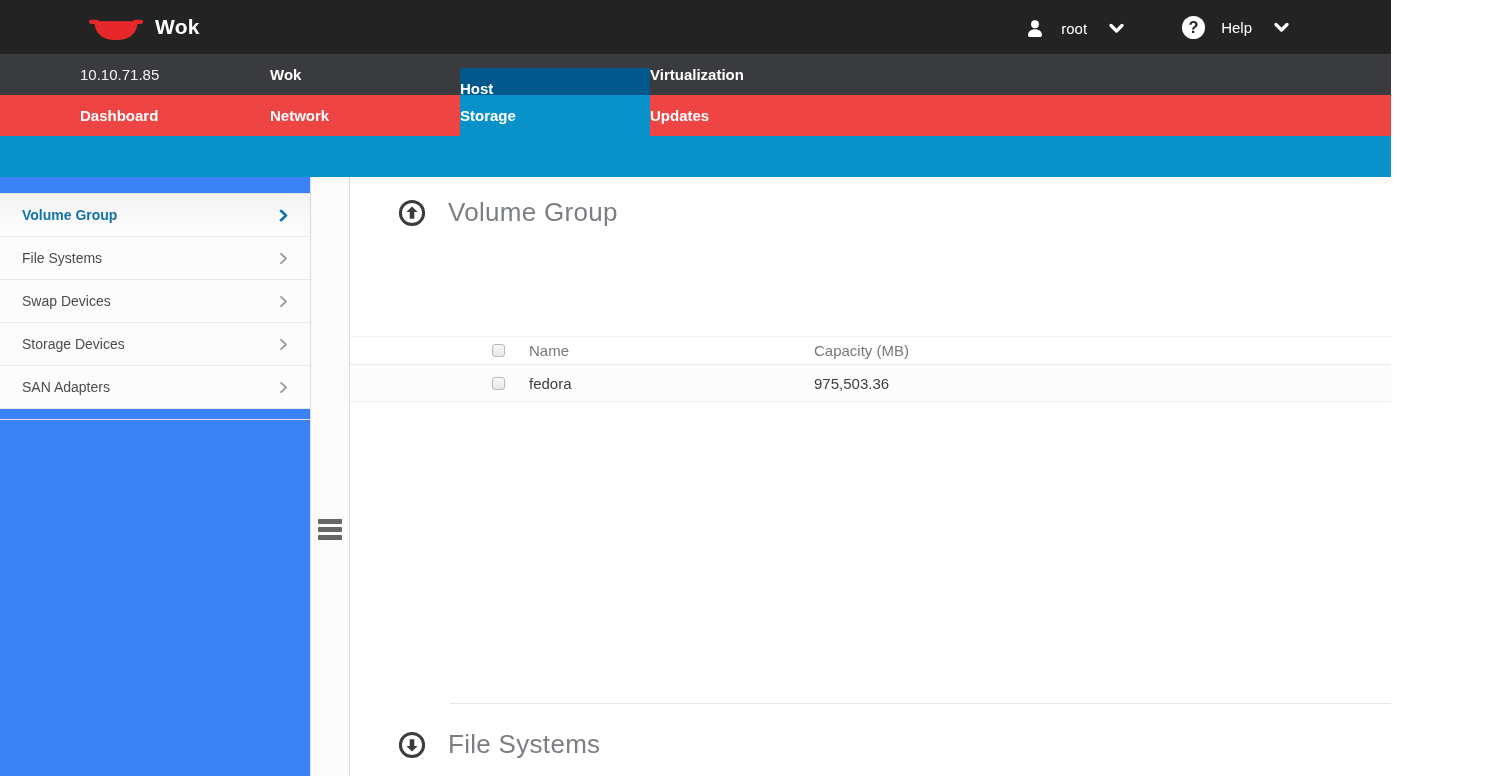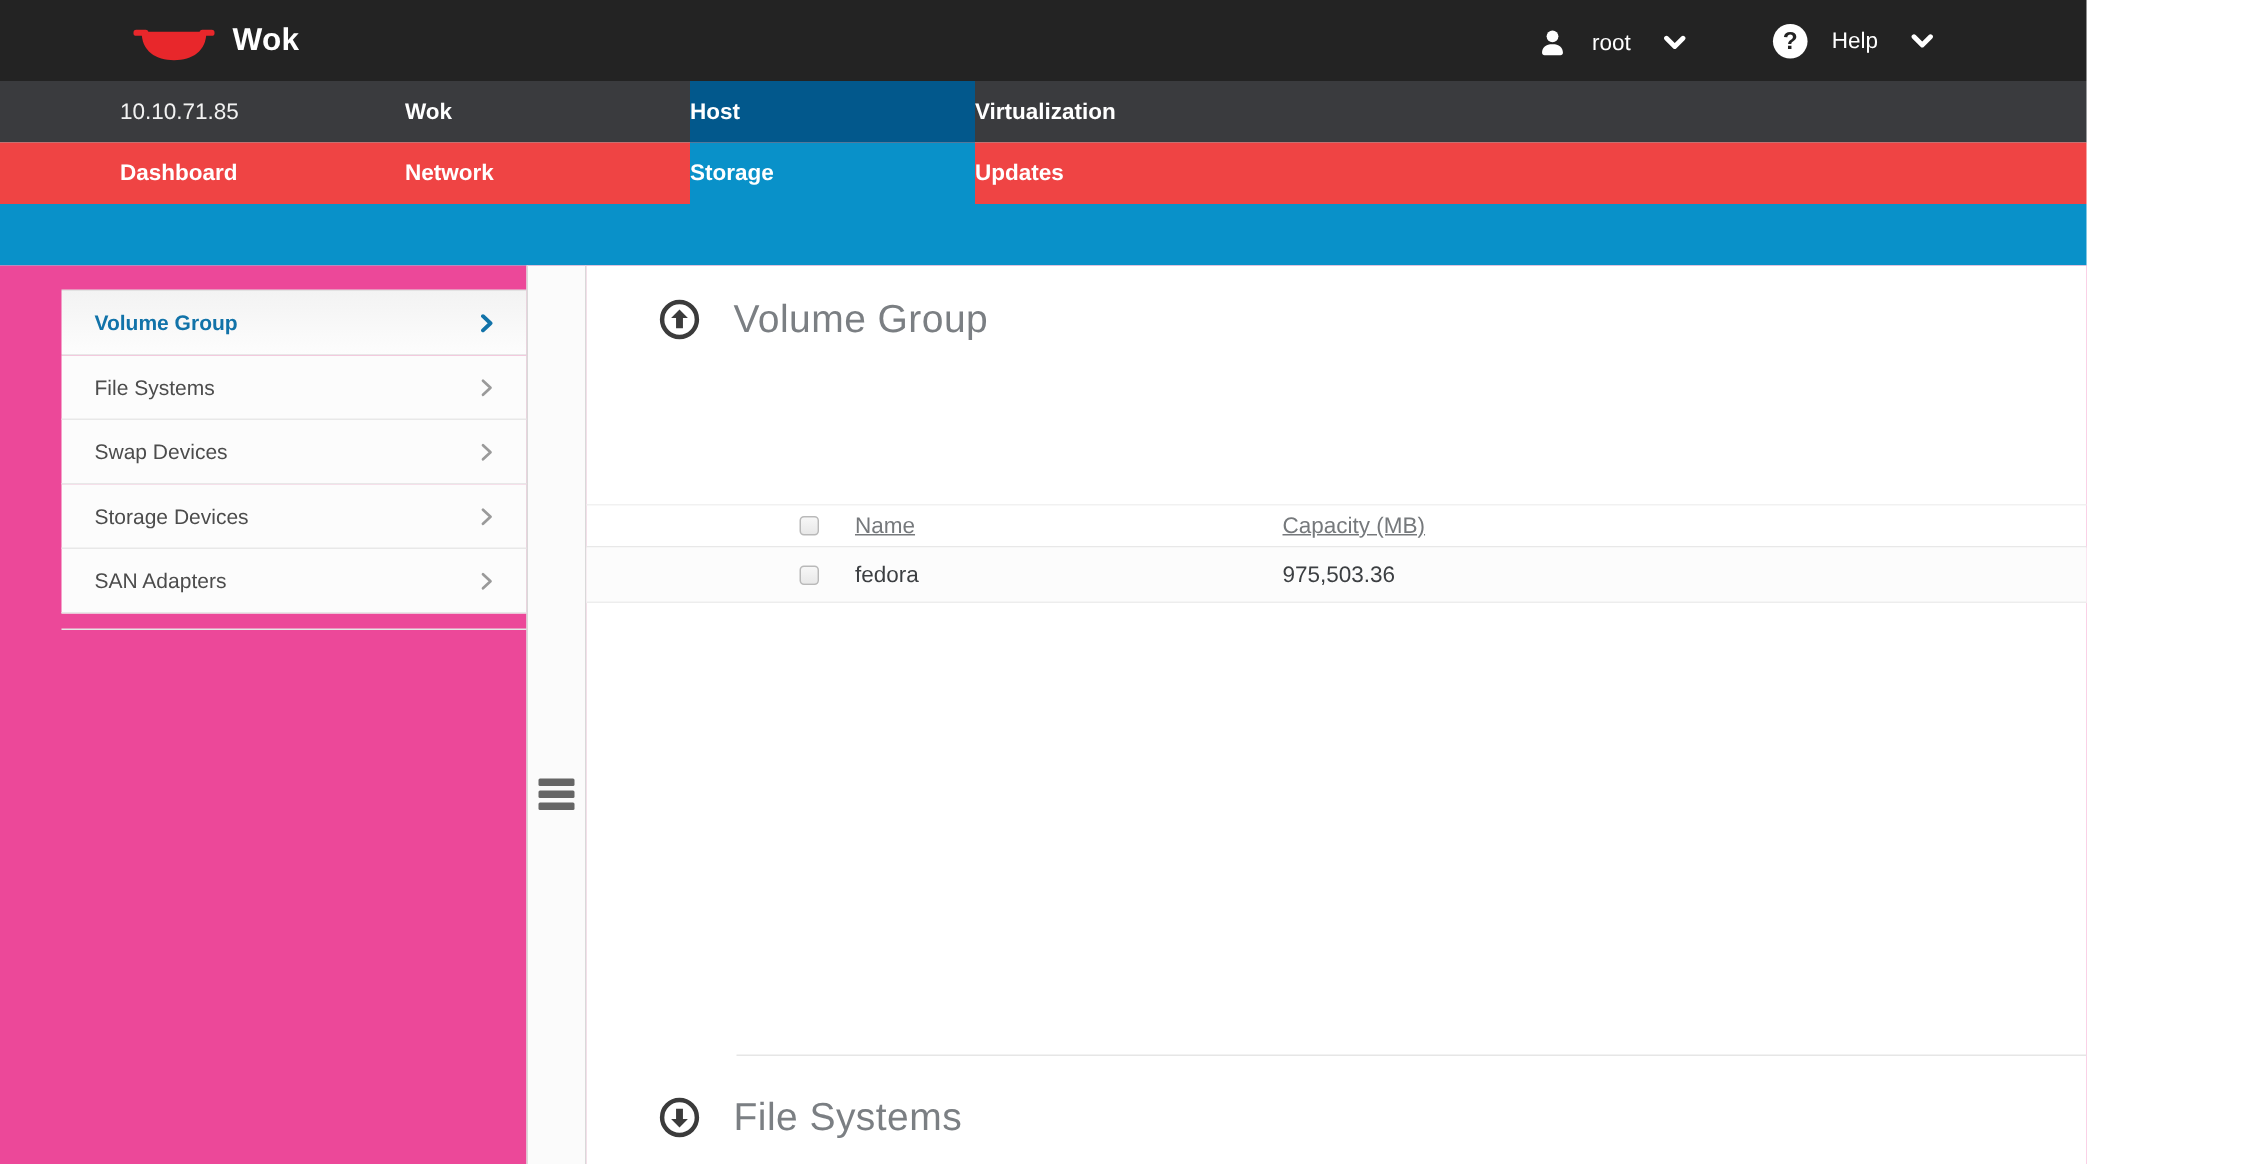--- a/index.html
+++ b/index.html
@@ -27,26 +27,26 @@
   
   .nav-row { height: 41px; display: flex; padding-left: 80px; flex: none; }
   .nav-row1 { background: #3a3b3e; }
   .nav-row2 { background: #ef4444; }
   .nav-cell {
     width: 190px; line-height: 41px;
     color: #ffffff; font-size: 15px; font-weight: 700; cursor: pointer;
     white-space: nowrap;
   }
   .nav-cell.plain { font-weight: 400; color: #f2f2f2; }
-  .nav-row1 .nav-cell.active { background: #02588c; }
+  .nav-row1 .nav-cell.active { background: #02588c; margin-top: 14px; }
   .nav-row2 .nav-cell.active { background: #0991c9; }
   .nav-strip { height: 41px; background: #0991c9; flex: none; }
 
   
-  .content { flex: 1; display: flex; background: #ec4899; min-height: 0; padding-left: 41px; }
+  .content { flex: 1; display: flex; background: #3b82f6; min-height: 0; }
 
   
   .sidebar { width: 310px; flex: none; padding-top: 16px; }
   .side-list { list-style: none; border-top: 1px solid #e2e2e2; padding-bottom: 10px; border-bottom: 1px solid #e5e5e5; }
   .side-item {
     height: 43px; display: flex; align-items: center;
     padding: 0 22px; border-bottom: 1px solid #e8e8e8;
     font-size: 14px; color: #4c4c4c; background: #fcfcfc; cursor: pointer;
   }
   .side-item .chev { margin-left: auto; color: #9a9a9a; display: block; }
@@ -78,21 +78,20 @@
   .section-icon { display: block; }
 
   .divider { position: absolute; top: 526px; left: 100px; right: 0; border-top: 1px solid #e6e6e6; }
 
   
   .vg-table { position: absolute; top: 159px; left: 0; right: 0; font-size: 15px; }
   .t-head {
     height: 29px; display: flex; align-items: center;
     border-top: 1px solid #f1f1f1; border-bottom: 1px solid #e8e8e8;
     color: #76797c;
-    text-decoration: underline;
   }
   .t-row {
     height: 37px; display: flex; align-items: center;
     background: #fcfcfc; border-bottom: 1px solid #ededed;
     color: #3c3f42; cursor: pointer;
   }
   .cell-check { margin-left: 142px; width: 13px; display: flex; align-items: center; }
   .cell-name { margin-left: 24px; width: 285px; white-space: nowrap; }
   .cell-cap { white-space: nowrap; }
 

